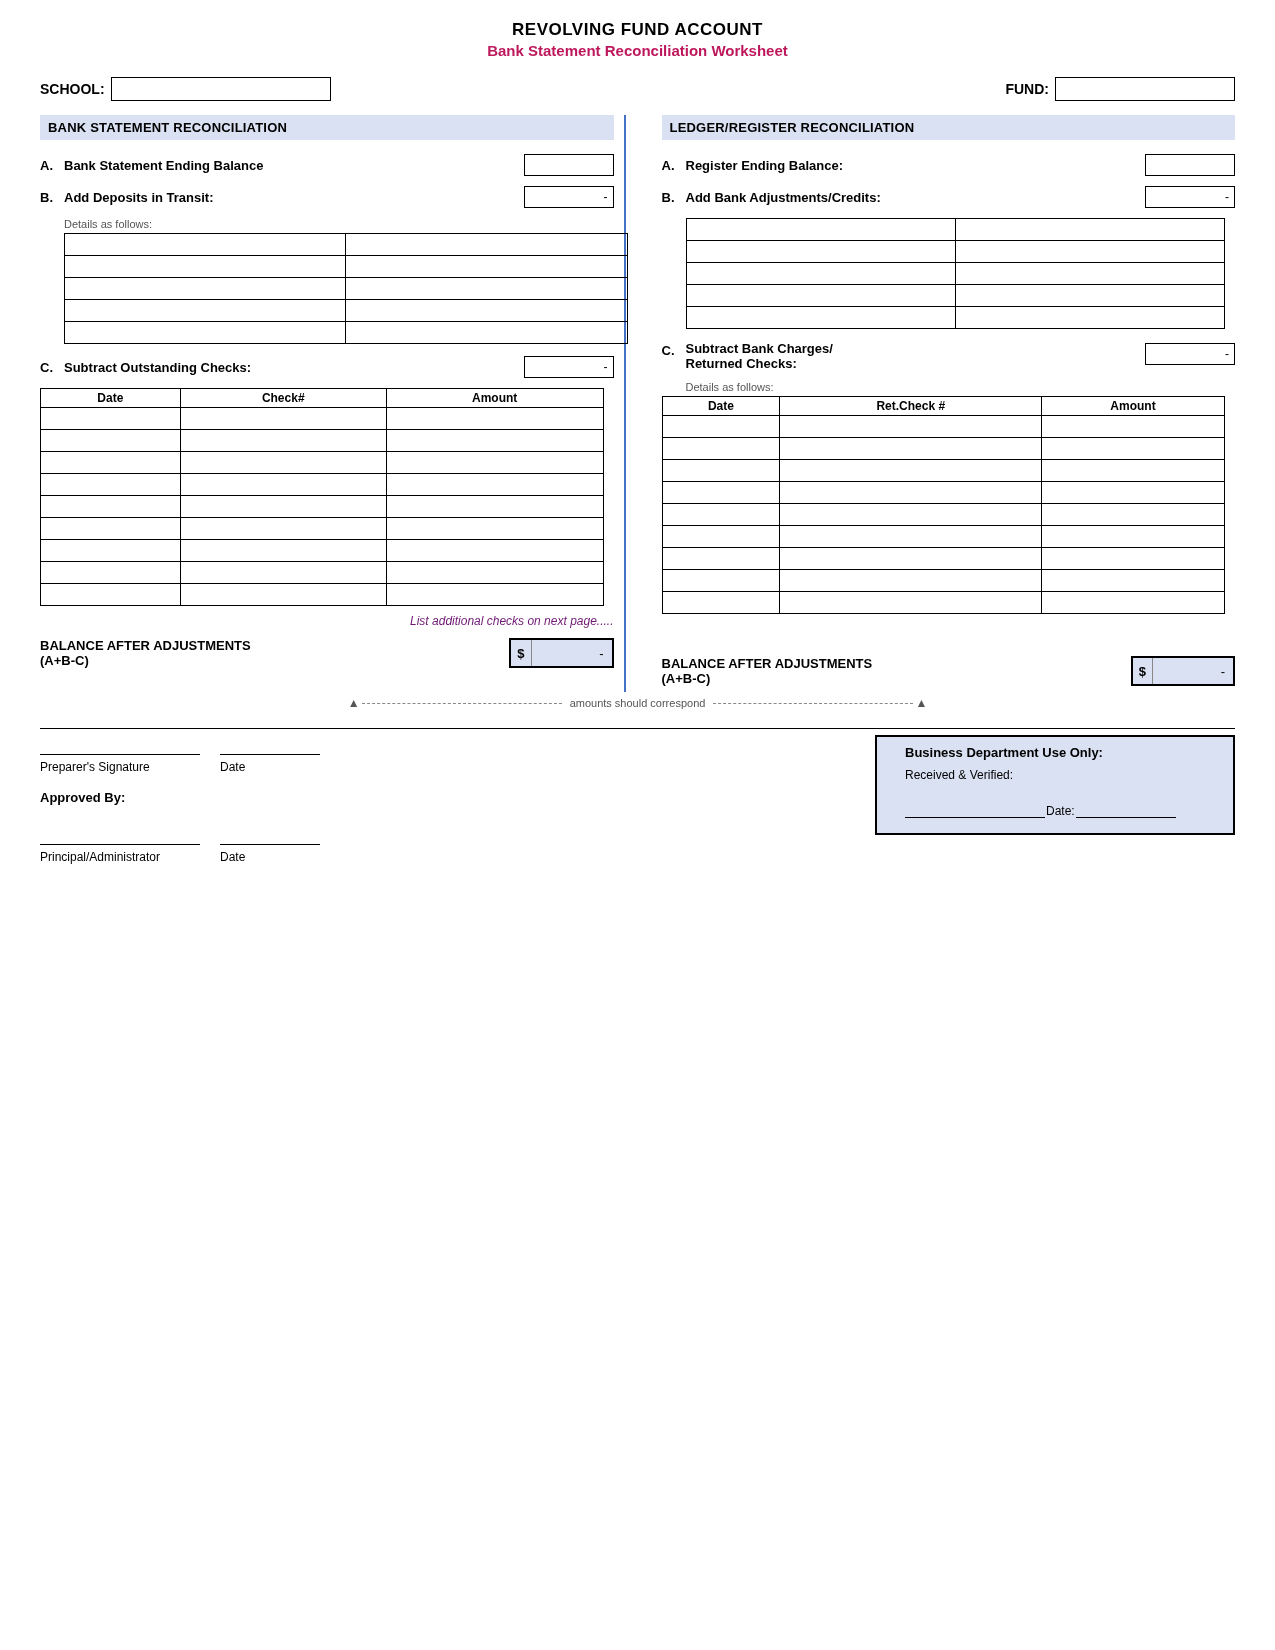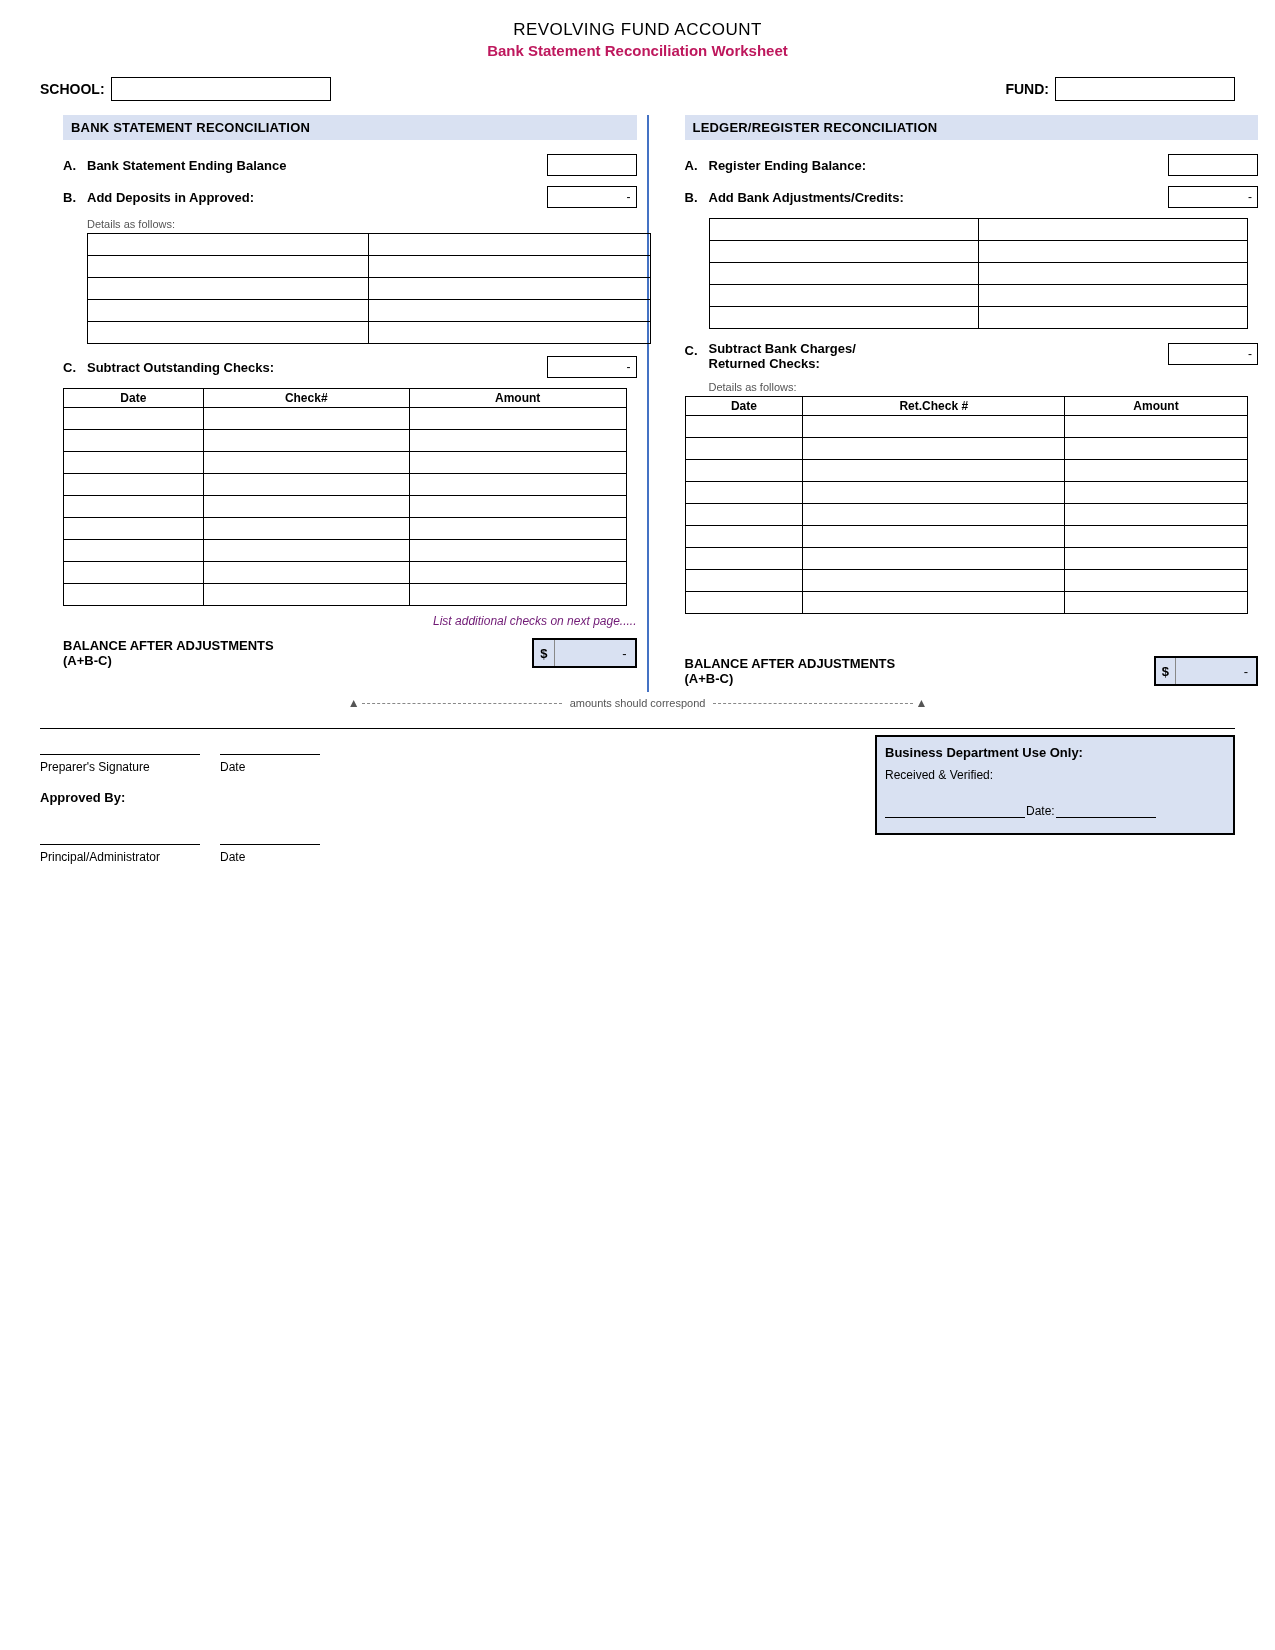--- a/index.html
+++ b/index.html
@@ -16,21 +16,21 @@
       text-align: center;
       margin-bottom: 18px;
     }
     .header-title1 {
       font-size: 17px;
       font-weight: bold;
       letter-spacing: 0.5px;
     }
     .header-title2 {
       font-size: 17px;
-      font-weight: normal;
+      font-weight: bold;
       letter-spacing: 0.5px;
     }
     .header-subtitle {
       font-size: 15px;
       font-weight: bold;
       color: #be185d;
       margin-top: 2px;
     }
     .school-month-row {
       display: flex;
@@ -60,21 +60,20 @@
     .month-input {
       border: 1px solid #000;
       width: 180px;
       height: 24px;
       display: inline-block;
     }
     .two-col {
       display: flex;
       gap: 10px;
       width: 100%;
-      margin-left: 23px;
     }
     .col-left {
       flex: 1;
       padding-right: 10px;
       border-right: 2px solid #4472c4;
     }
     .col-right {
       flex: 1;
       padding-left: 26px;
     }
@@ -195,21 +194,21 @@
     .sig-label {
       font-size: 12px;
       margin-top: 2px;
     }
     .approved-row {
       margin-top: 16px;
     }
     .business-box {
       border: 2px solid #000;
       background: #d9e1f2;
-      padding: 8px 8px;
+      padding: 8px 28px;
       min-width: 340px;
       min-height: 100px;
     }
     .business-title {
       font-weight: bold;
       font-size: 13px;
       margin-bottom: 8px;
     }
     .business-received {
       font-size: 12px;
@@ -291,21 +290,21 @@
     <div class="section-header">BANK STATEMENT RECONCILIATION</div>
 
     <div class="row-item">
       <span class="row-letter">A.</span>
       <span class="row-label">Bank Statement Ending Balance</span>
       <div class="value-box"></div>
     </div>
 
     <div class="row-item">
       <span class="row-letter">B.</span>
-      <span class="row-label">Add Deposits in Approved:</span>
+      <span class="row-label">Add Deposits in Transit:</span>
       <div class="value-box">
         <span>-</span>
       </div>
     </div>
 
     <div class="details-label">Details as follows:</div>
     <table class="details-table">
       <tbody>
           <tr>
         <td></td>

